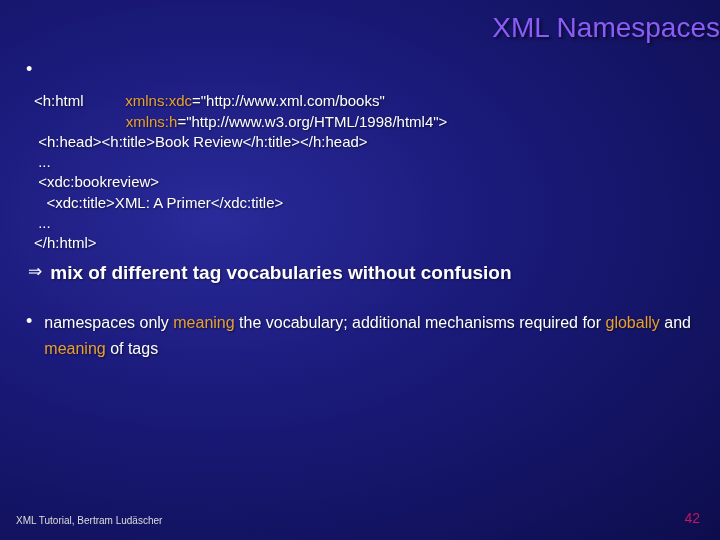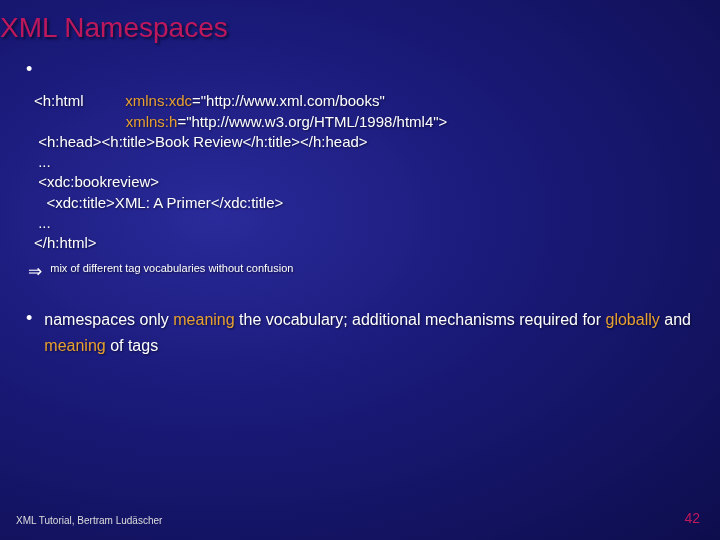--- a/index.html
+++ b/index.html
@@ -6,22 +6,22 @@
   body {
     width: 720px;
     height: 540px;
     background: radial-gradient(ellipse at 30% 40%, #2a2a9a 0%, #1a1a7a 40%, #0d0d4d 100%);
     font-family: Verdana, Arial, sans-serif;
     color: #fff;
     position: relative;
     overflow: hidden;
   }
   .title {
-    text-align: left;
-    color: #be185d;
+    text-align: right;
+    color: #8b5cf6;
     font-size: 28px;
     font-weight: normal;
     padding-top: 12px;
     text-shadow: 2px 2px 3px rgba(0,0,0,0.6);
   }
   .content {
     padding: 14px 26px 0 26px;
   }
   .bullet-row {
     display: flex;
@@ -54,23 +54,24 @@
     margin-top: 4px;
     margin-bottom: 24px;
   }
   .arrow-sym {
     font-size: 17px;
     margin-right: 8px;
     margin-left: 2px;
     line-height: 1.3;
   }
   .arrow-text {
-    font-size: 11px;
+    font-size: 19px;
     line-height: 1.3;
     text-shadow: 1px 1px 2px rgba(0,0,0,0.5);
+    font-weight: bold;
   }
   .bullet2-text {
     font-size: 16px;
     line-height: 1.6;
     text-shadow: 1px 1px 2px rgba(0,0,0,0.5);
   }
   .footer {
     position: absolute;
     bottom: 14px;
     left: 16px;

